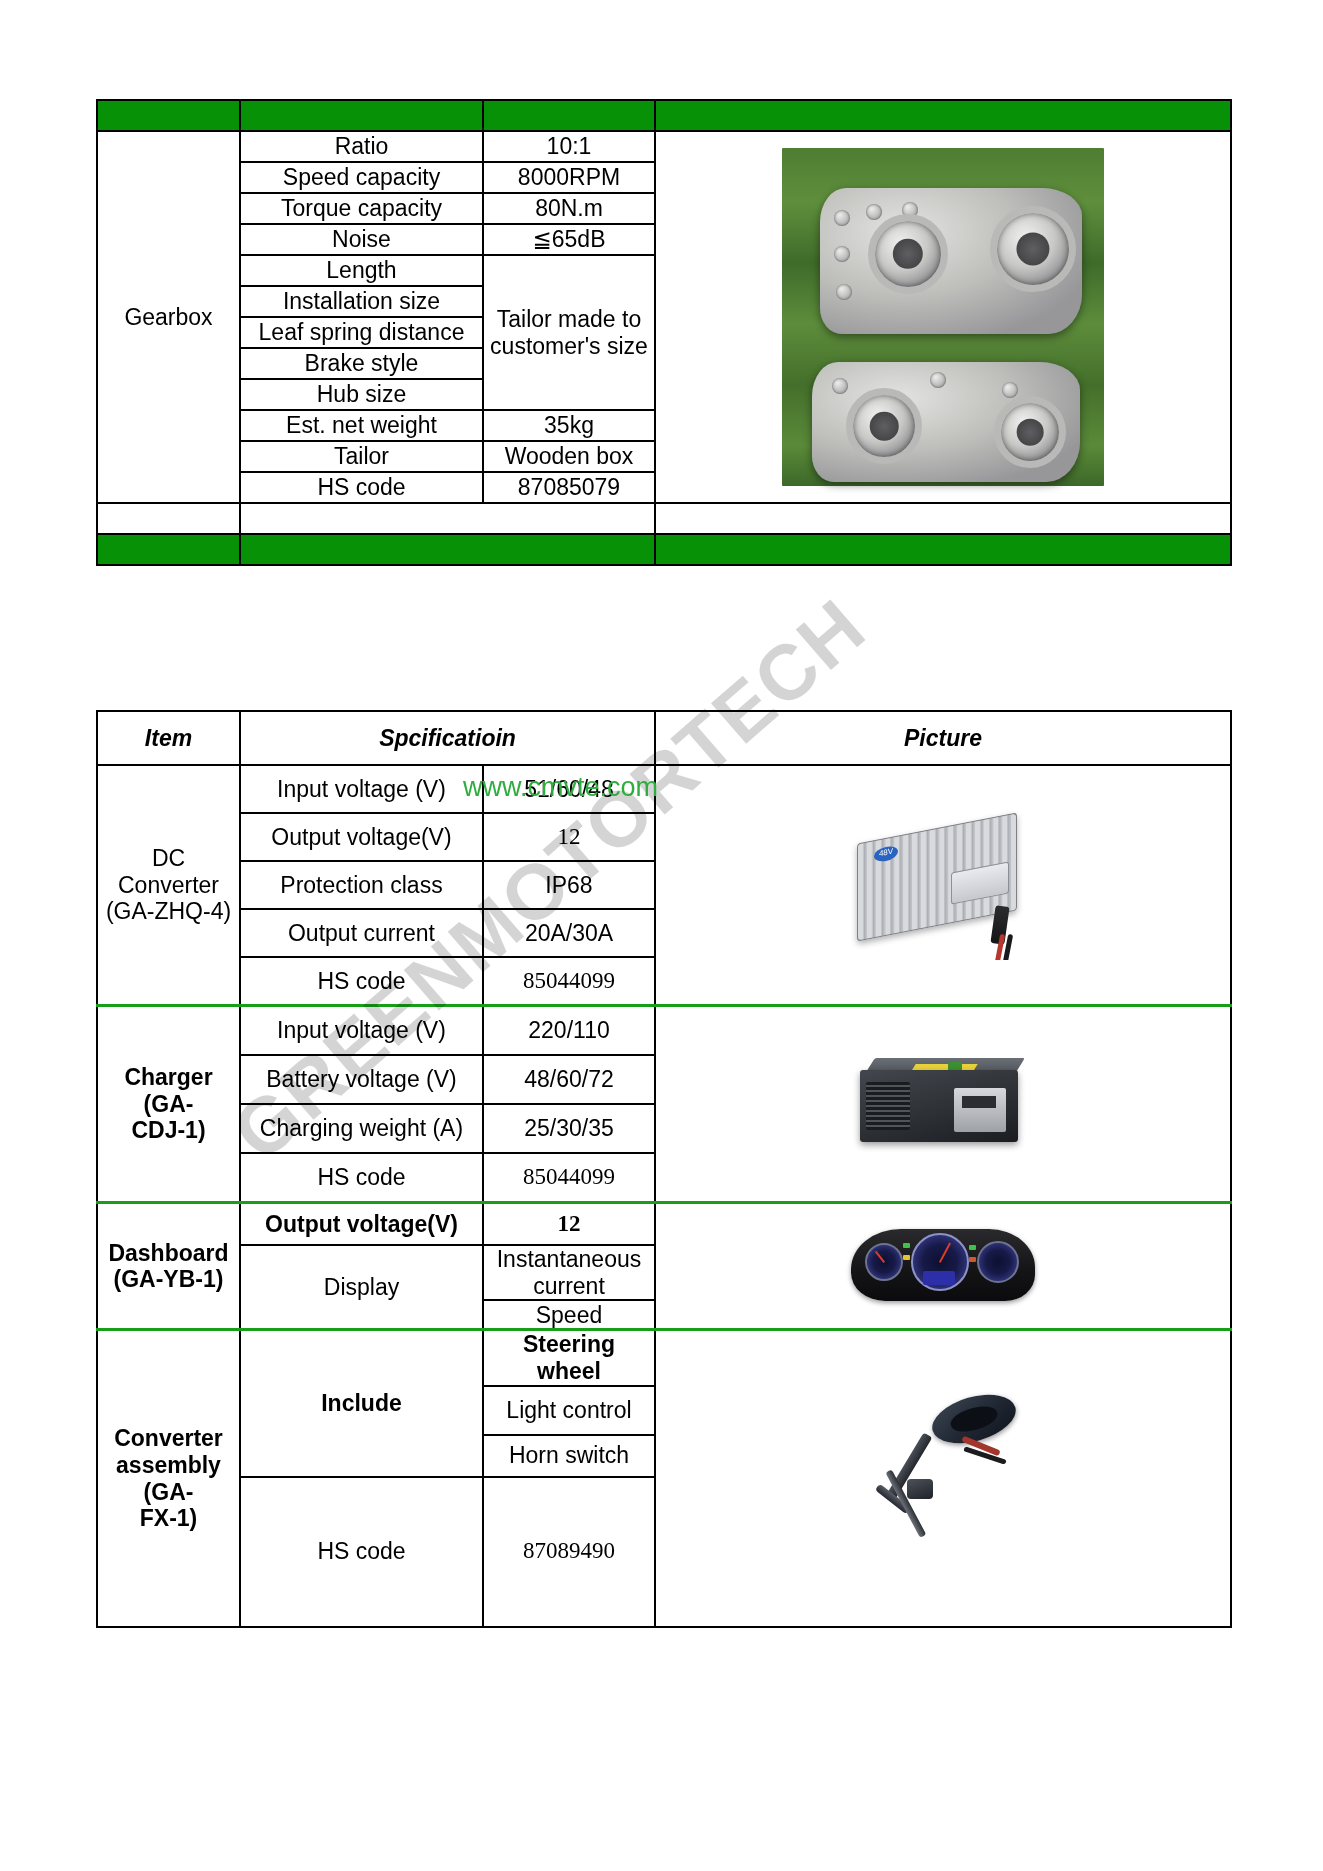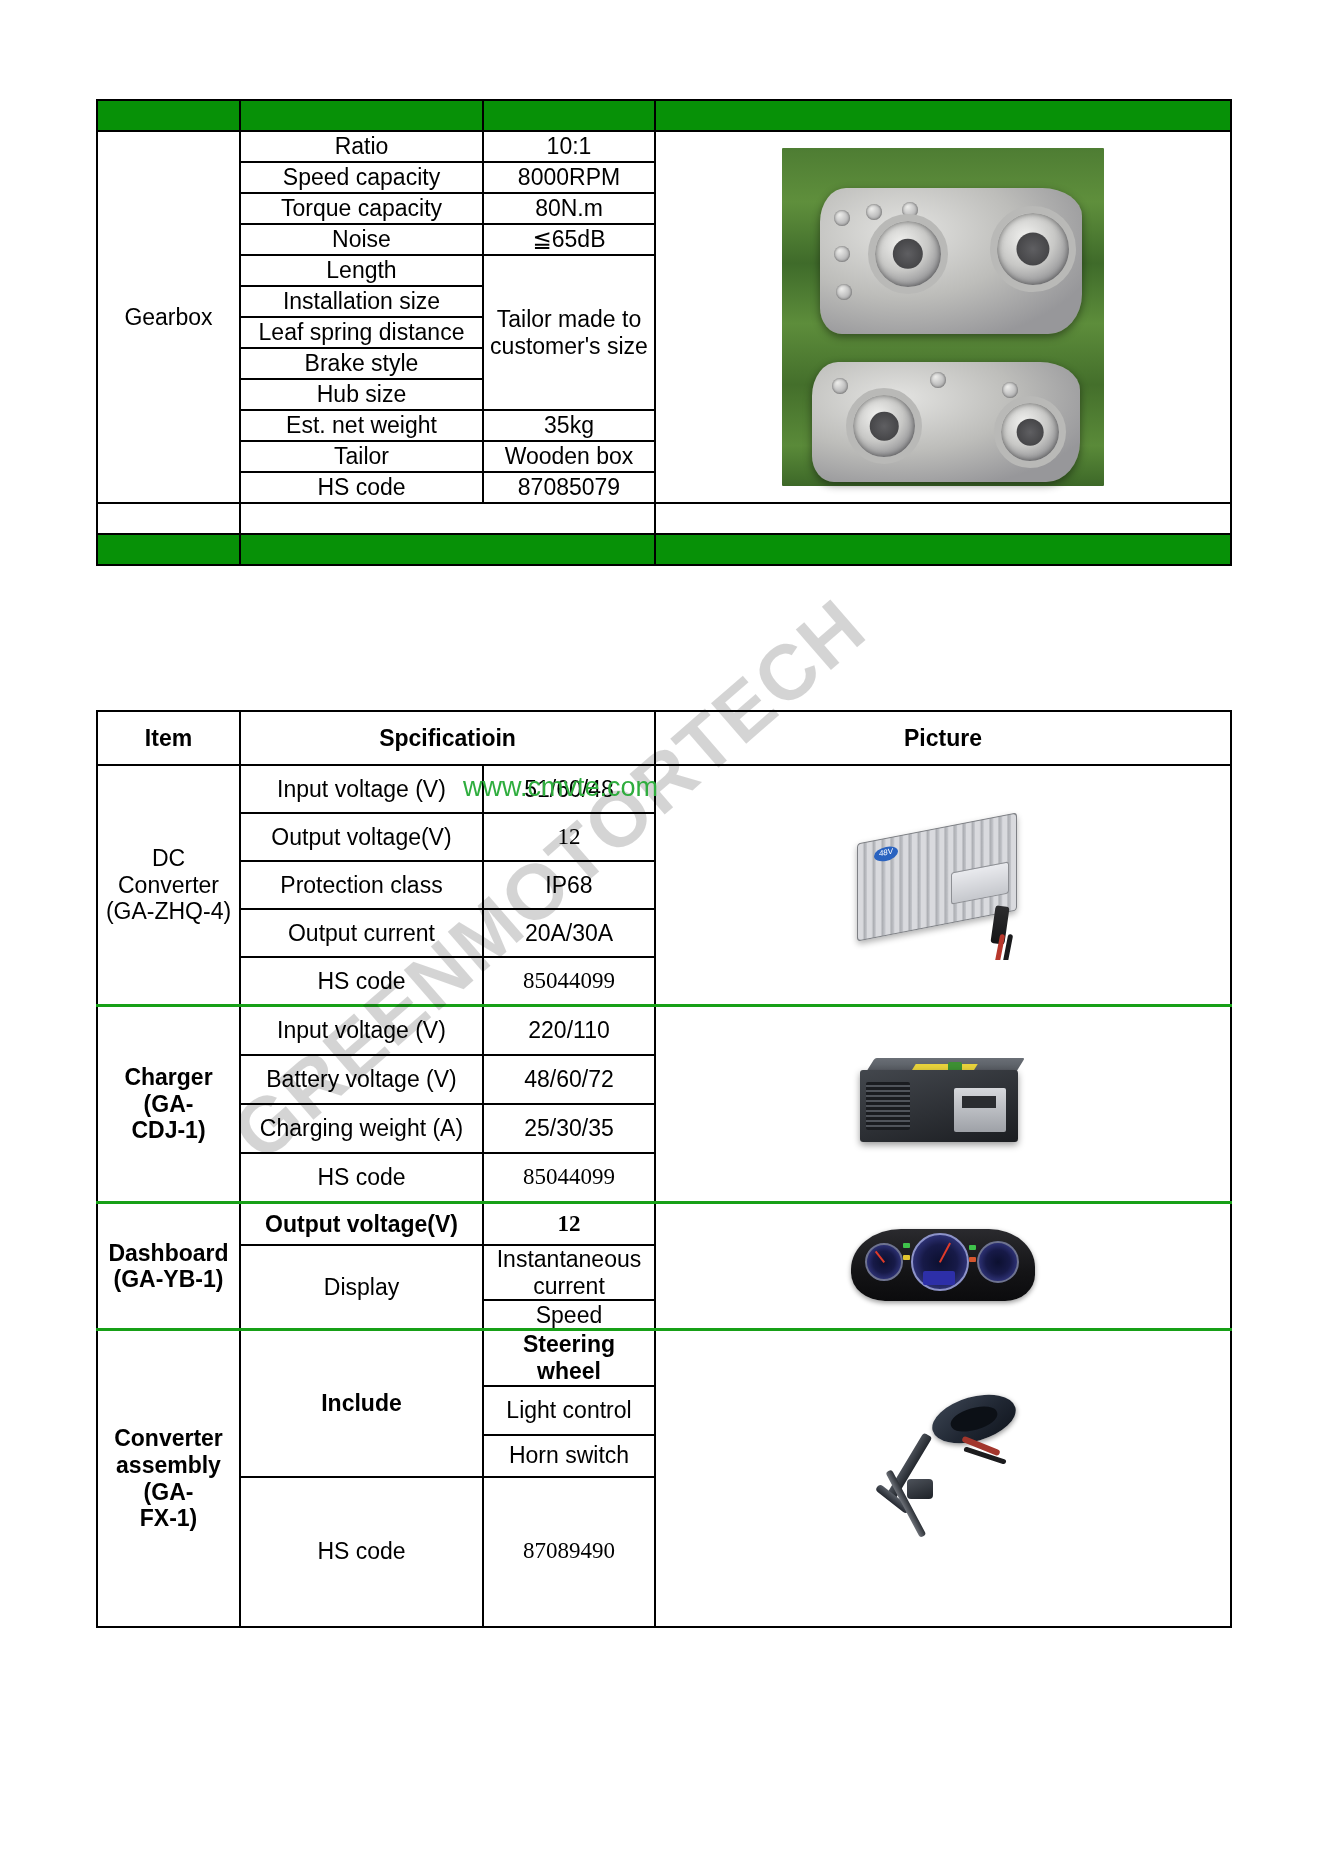--- a/index.html
+++ b/index.html
@@ -105,20 +105,21 @@
     left: 96px;
     top: 710px;
     width: 1134px;
   }
   #optional-table td {
     font-size: 23px;
   }
   #optional-table td.hdr {
     font-weight: bold;
     height: 52px;
+    font-style: italic;
   }
   .gsep {
     border-bottom: 3px solid #17a017 !important;
   }
   .gsep-top {
     border-top: 3px solid #17a017 !important;
     font-weight: bold;
   }
   .serif-val {
     font-family: "Liberation Serif", serif;

